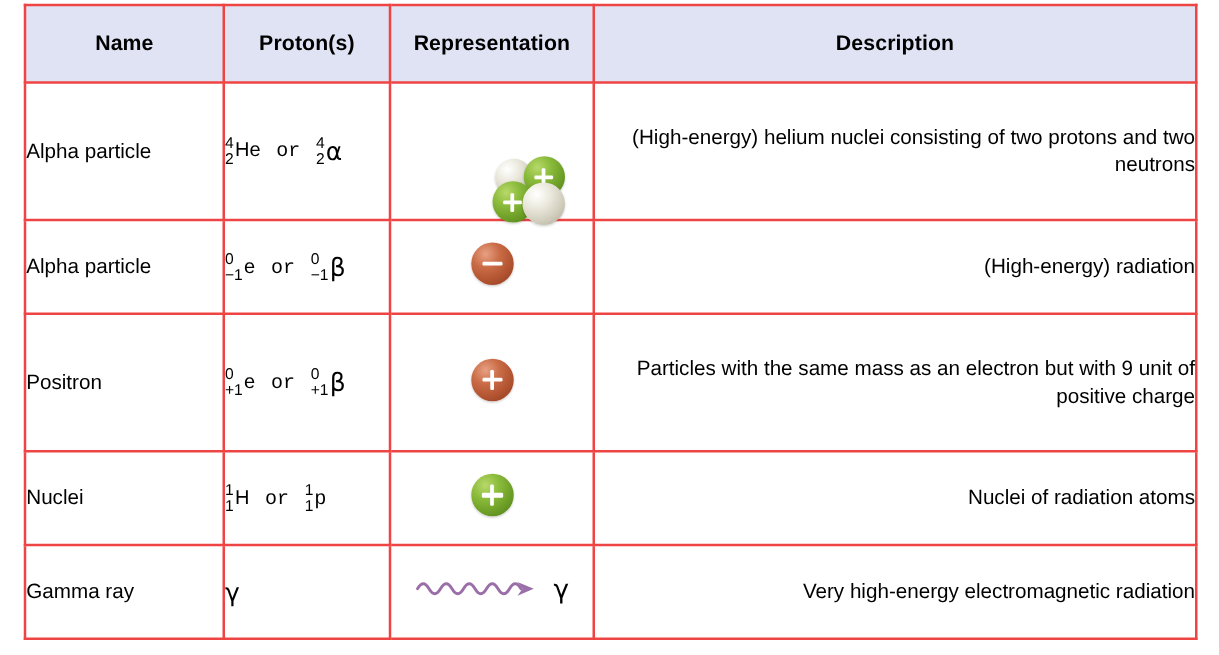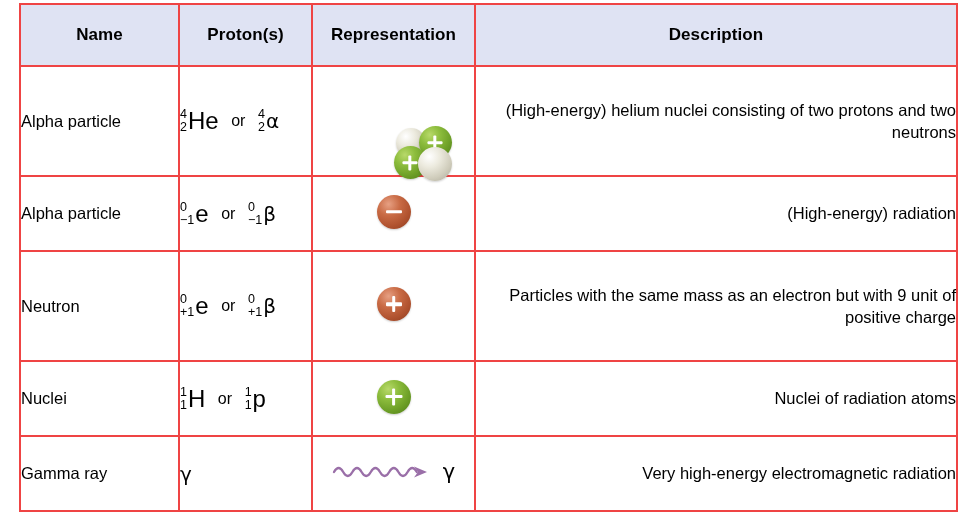--- a/index.html
+++ b/index.html
@@ -98,26 +98,27 @@
     text-align: left;
     margin-right: 1px;
     position: relative;
     top: 0px;
   }
   .nuc-idx .sup { display: block; }
   .nuc-idx .sub { display: block; }
   .nuc-sym {
     display: inline-block;
     vertical-align: middle;
-    font-size: 24px;
+    font-size: 16px;
   }
   .or-word {
     font-size: 16px;
     padding: 0 7px;
     vertical-align: middle;
+    font-family: Liberation Mono, monospace;
   }
   .greek {
     font-family: "DejaVu Sans", sans-serif;
     font-size: 20px;
   }
 
   
   .rep-box {
     display: inline-block;
     position: relative;
@@ -255,21 +256,21 @@
           <span class="single-sphere-wrap">
             <span class="sphere red">
               <span class="minus-mark" style="left:50%;top:50%;width:16px;height:3.4px;transform:translate(-50%,-50%);"></span>
             </span>
           </span>
         </td>
         <td class="desc-cell">(High-energy) radiation</td>
       </tr>
 
       <tr class="tall">
-        <td class="name-cell">Neutron</td>
+        <td class="name-cell">Positron</td>
         <td class="symbol-cell">
           <span class="nuclide">
             <span class="nuc-idx">
               <span class="sup">0</span>
               <span class="sub">+1</span>
             </span><span class="nuc-sym">e</span>
           </span>
           <span class="or-word">or</span>
           <span class="nuclide">
             <span class="nuc-idx">

